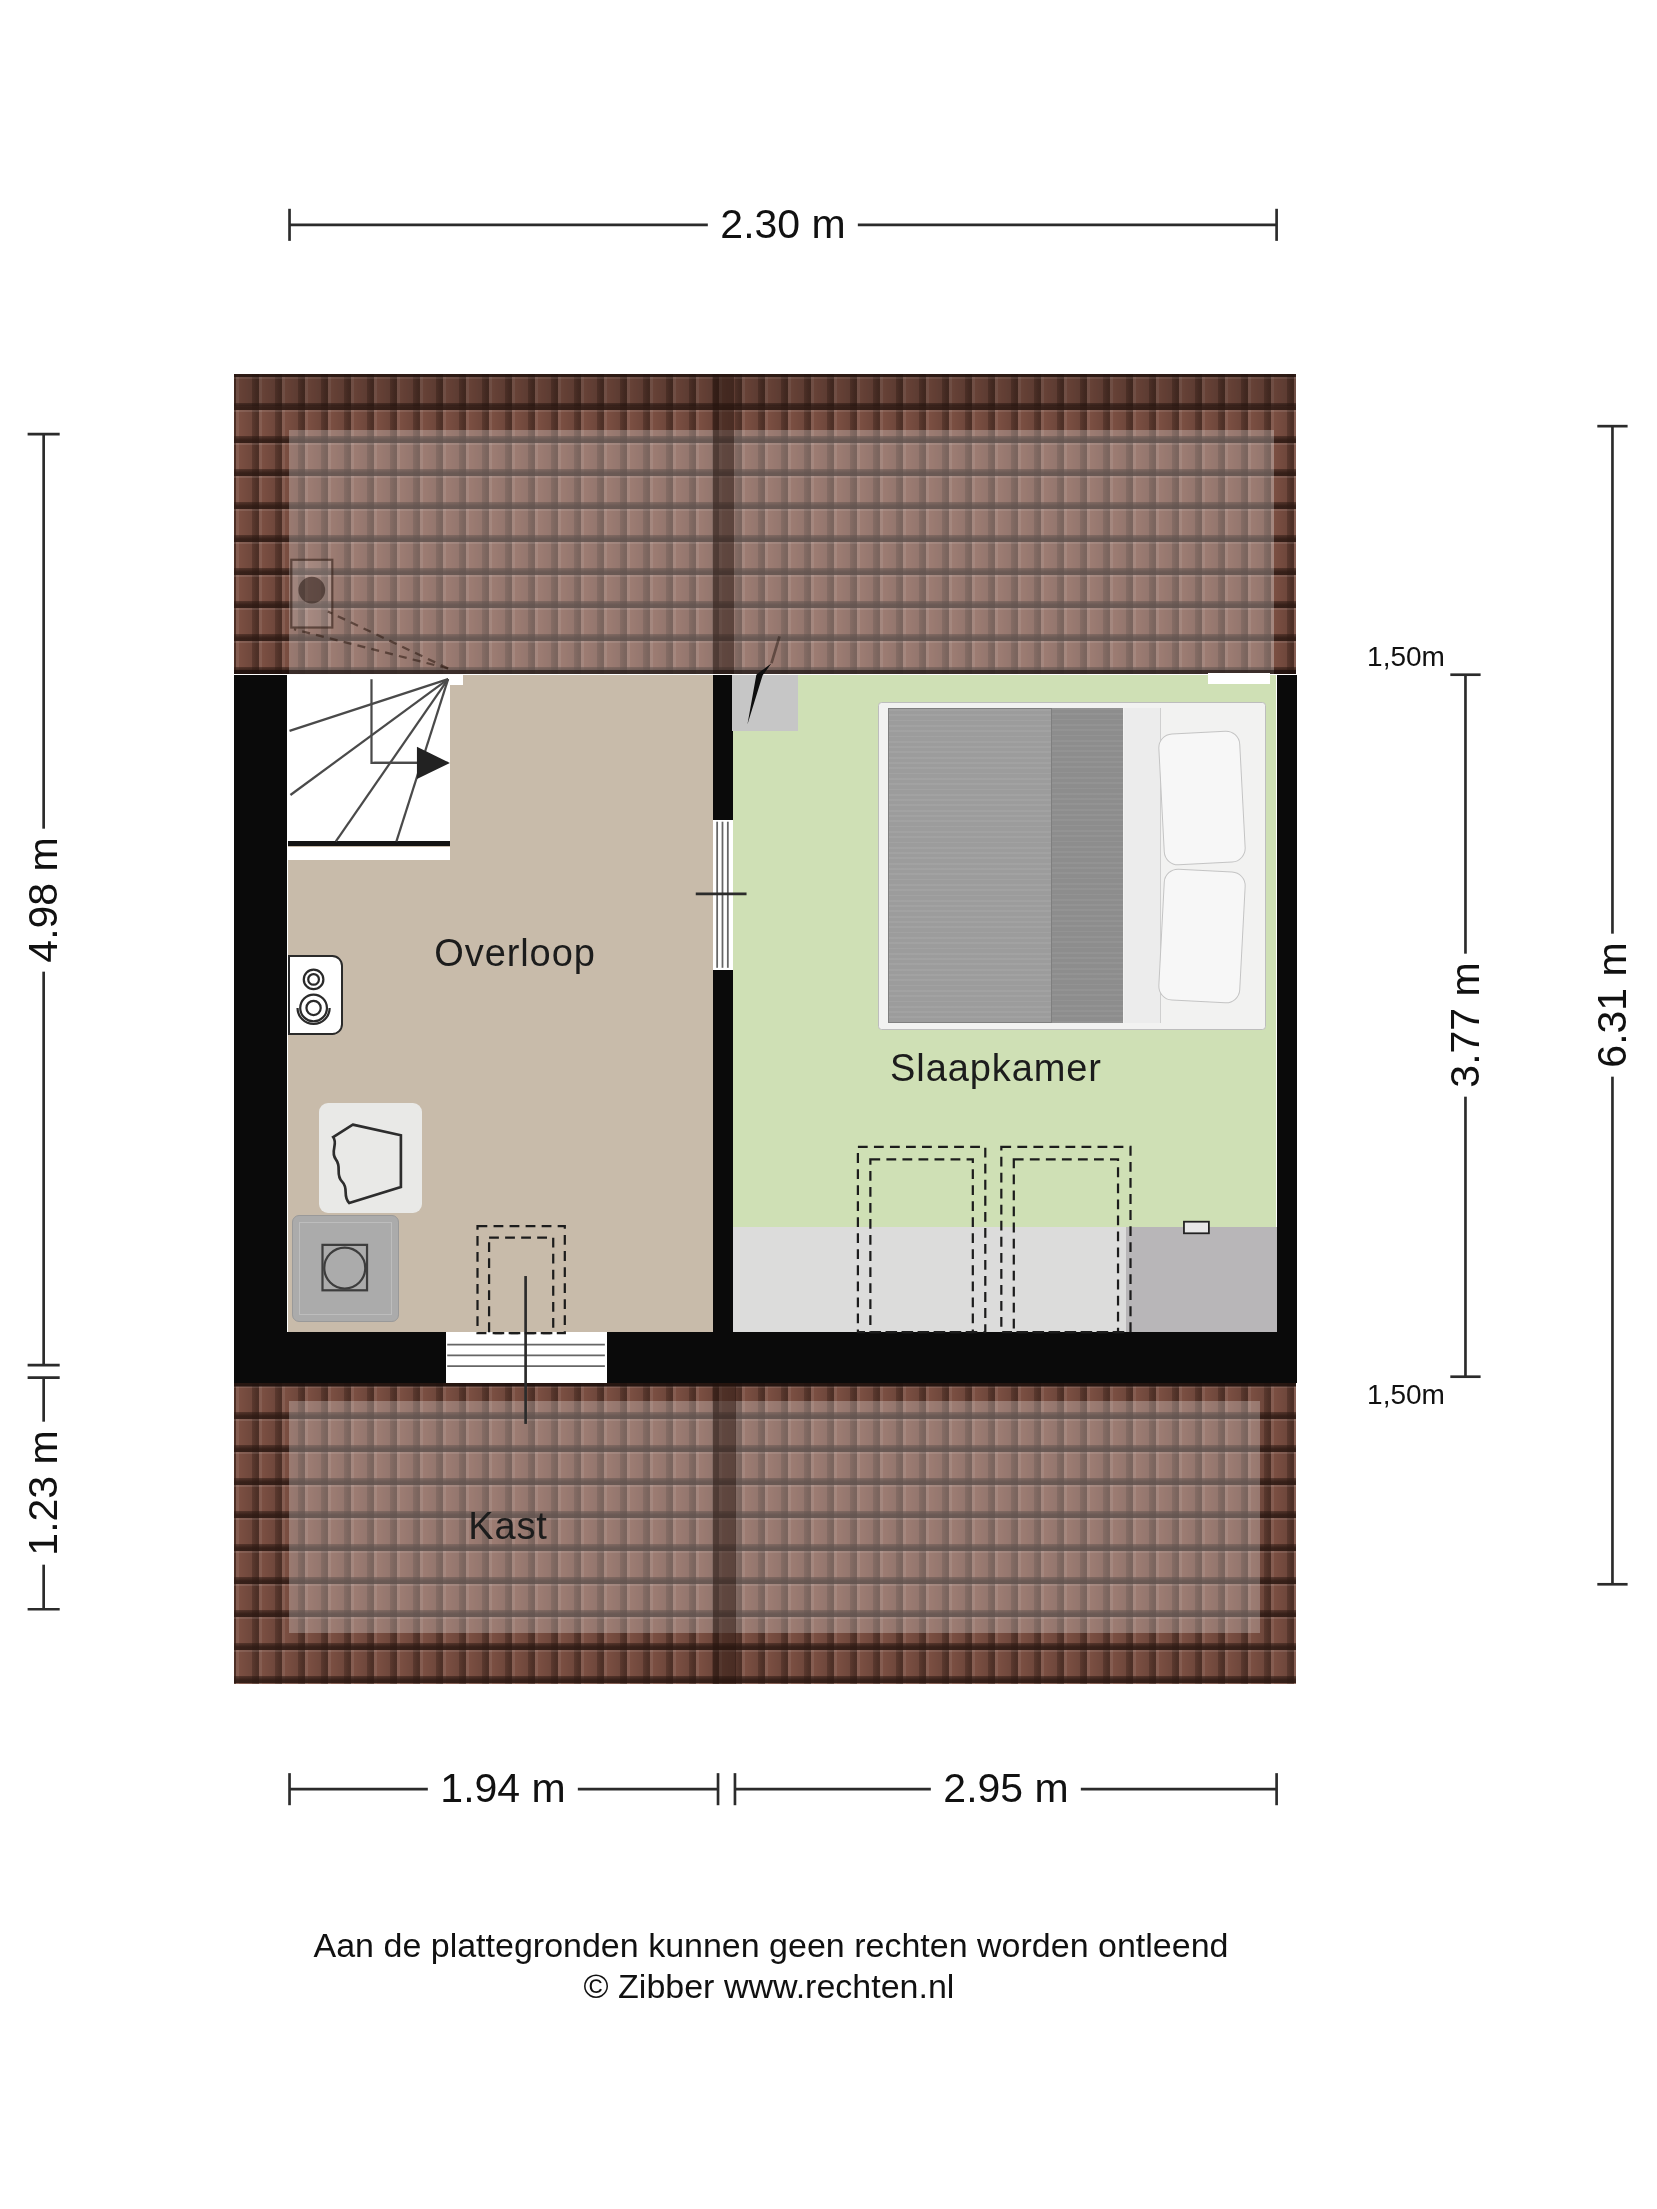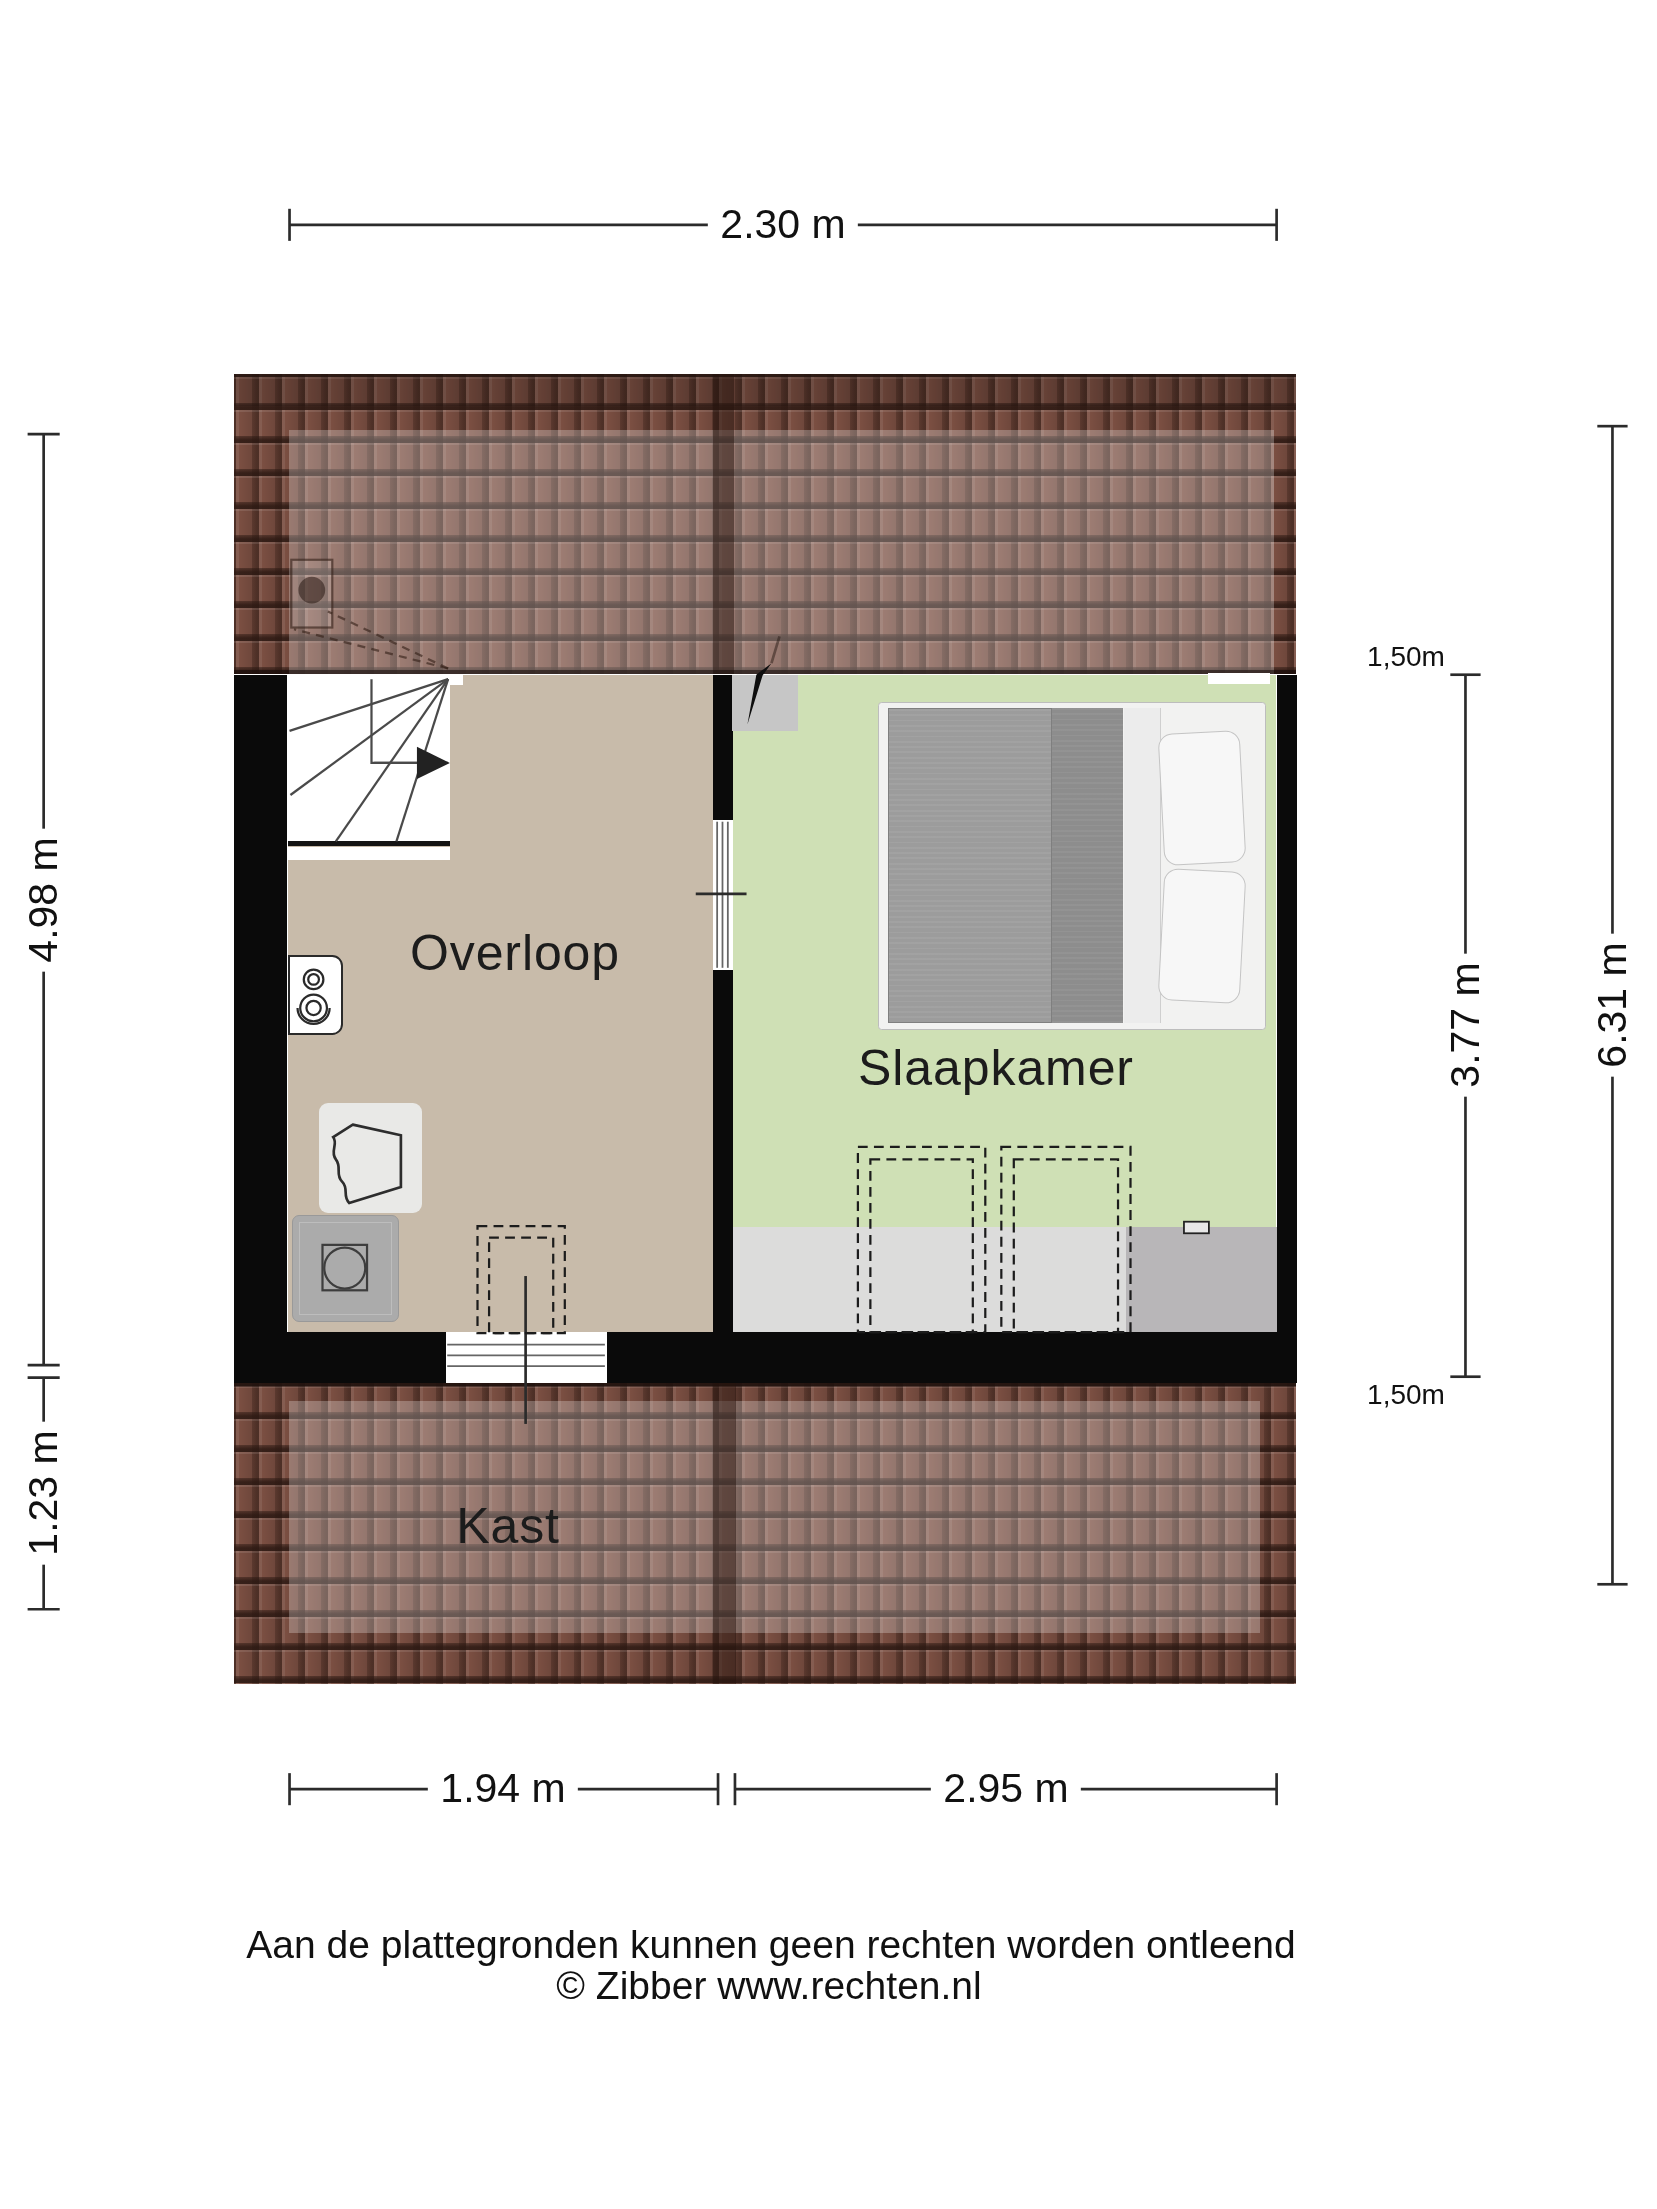--- a/index.html
+++ b/index.html
@@ -20,25 +20,25 @@
         rgba(0,0,0,0.0) 5.3px, rgba(0,0,0,0.10) 18px,
         rgba(40,22,16,0.38) 18px, rgba(40,22,16,0.55) 23px);}
   .roof-highlight{position:absolute;background:rgba(255,255,255,0.26);}
   .roof-seam{position:absolute;background:rgba(35,18,12,0.5);}
   .roof-ridge{position:absolute;left:0;top:0;right:0;height:32px;background:rgba(0,0,0,0.16);}
   .roof-eave{position:absolute;left:0;bottom:0;right:0;height:3.6px;background:rgba(20,10,8,0.55);}
   .roof-eave-top{position:absolute;left:0;top:0;right:0;height:3.6px;background:rgba(20,10,8,0.45);}
   .wall{position:absolute;background:#0a0a0a;}
   
   .lbl{position:absolute;transform:translate(-50%,-50%);white-space:nowrap;}
-  .room-lbl{font-size:50px;color:#1c1c1c;letter-spacing:0.9px;text-align:center;}
+  .room-lbl{font-size:38px;color:#1c1c1c;letter-spacing:0.9px;text-align:center;}
   .dim{font-size:41px;color:#111;background:#fff;padding:0 12.5px;line-height:1.05;}
   .dim-rot{transform:translate(-50%,-50%) rotate(-90deg);padding:0 9px;}
   .dim-plain{font-size:28px;color:#111;background:transparent;padding:0;}
-  .footer-line{font-size:39px;color:#111;}
+  .footer-line{font-size:34px;color:#111;}
   
   .bed-base{position:absolute;left:878px;top:702px;width:388px;height:328px;background:#f2f2f1;
             border:1.8px solid #bdbdbd;border-radius:3.6px;box-sizing:border-box;}
   .mattress{position:absolute;left:888px;top:708px;width:164px;height:315px;background:#9c9c9c;
             border:0.9px solid #7f7f7f;box-sizing:border-box;
             background-image:repeating-linear-gradient(180deg,rgba(255,255,255,0.06) 0 1.8px,rgba(0,0,0,0) 1.8px 5.3px);}
   .duvet-fold{position:absolute;left:1052px;top:708px;width:71px;height:315px;background:#8d8d8d;
             background-image:repeating-linear-gradient(180deg,rgba(255,255,255,0.05) 0 1.8px,rgba(0,0,0,0) 1.8px 5.3px);}
   .sheet{position:absolute;left:1124px;top:708px;width:37px;height:315px;background:#ececec;border-right:0.9px solid #cfcfcf;box-sizing:border-box;}
   .pillow{position:absolute;left:1161px;width:82px;height:132px;background:#f7f7f7;border:1.8px solid #c4c4c4;border-radius:14.3px;box-sizing:border-box;}

